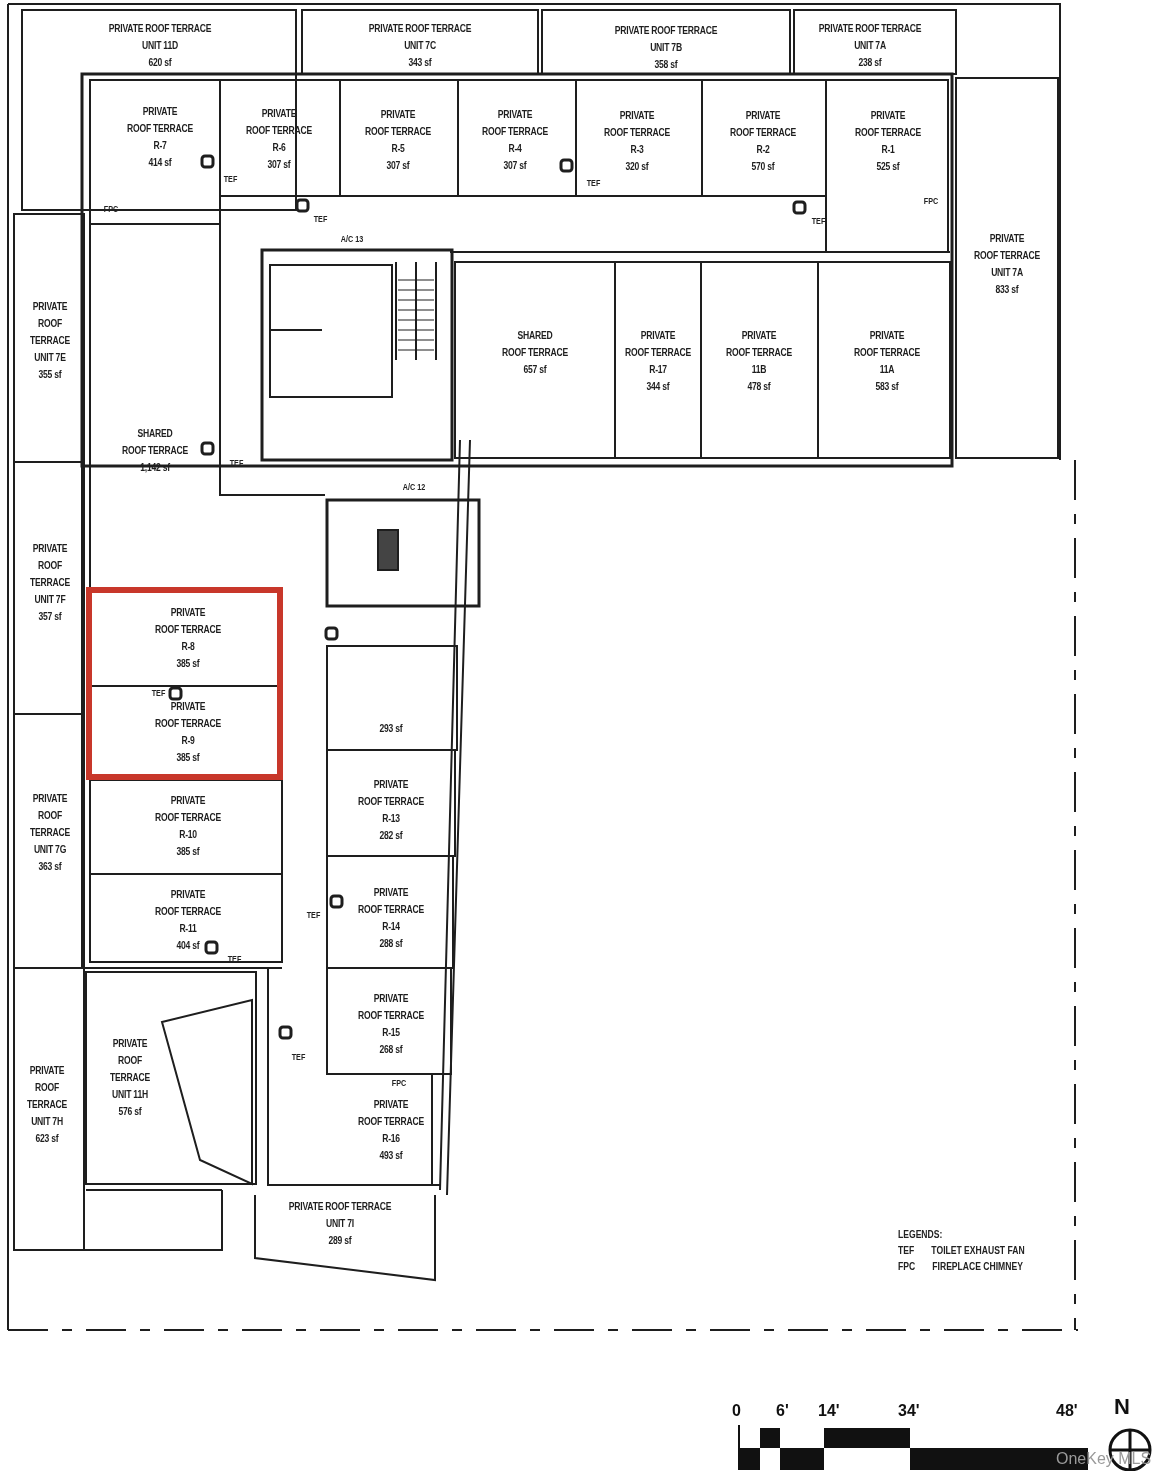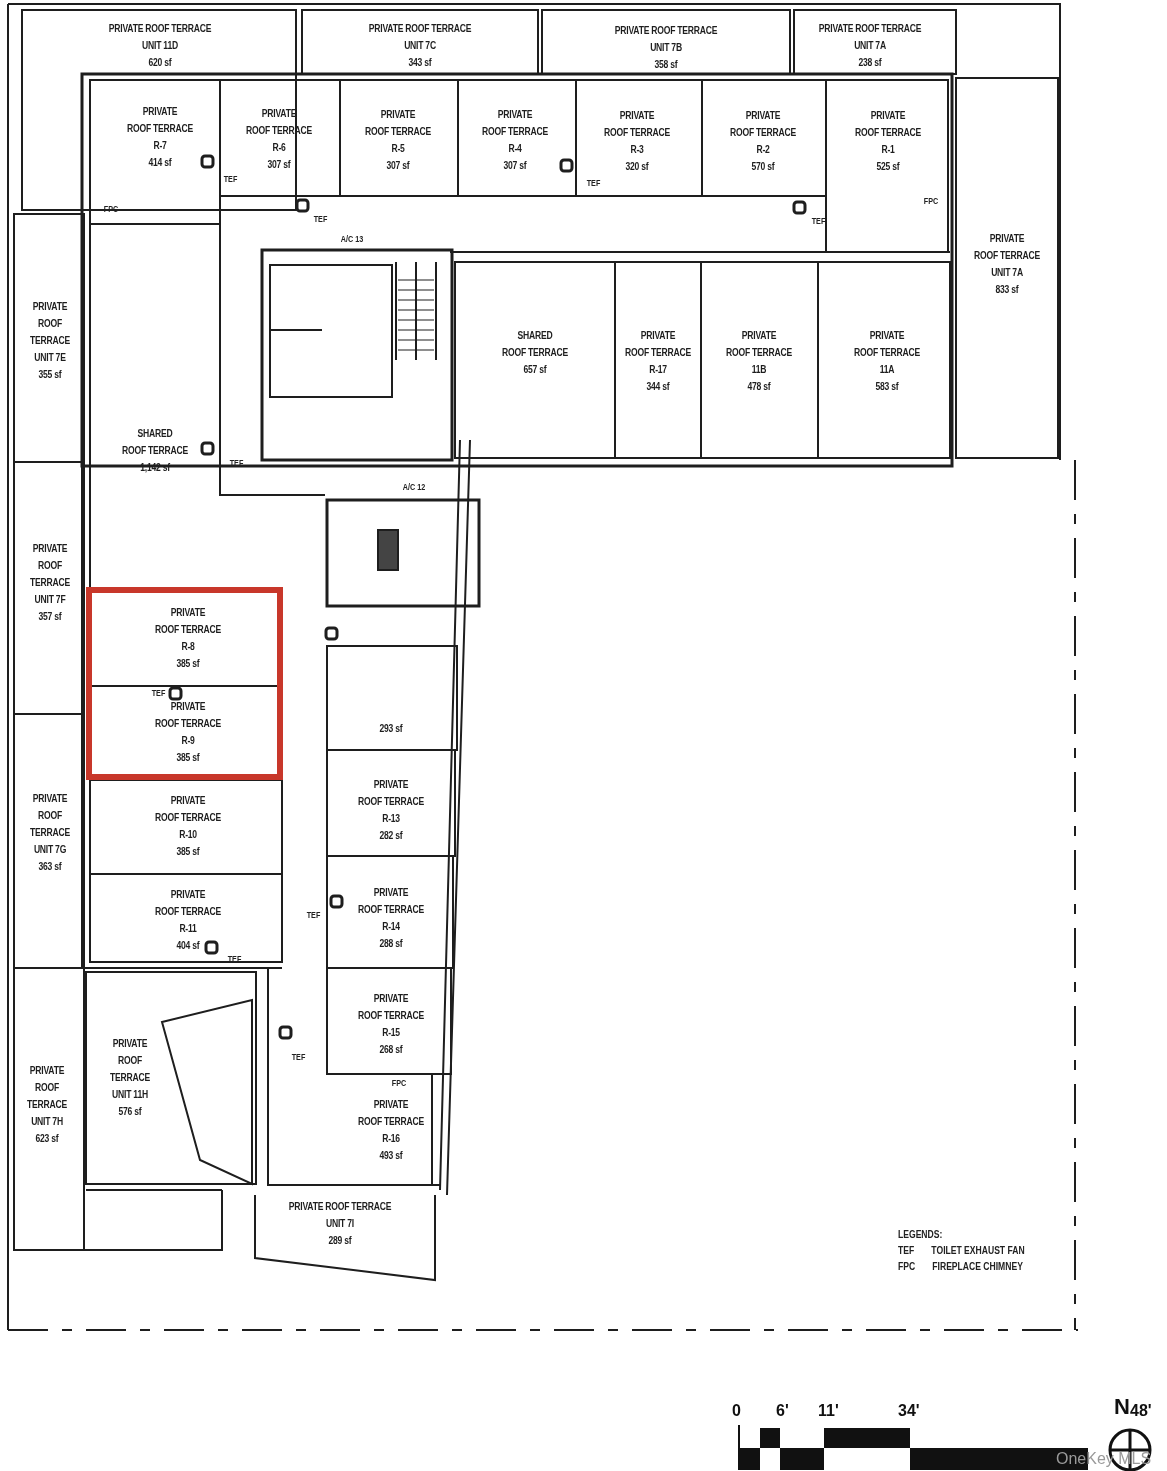--- a/index.html
+++ b/index.html
@@ -176,17 +176,17 @@
       <span>TOILET EXHAUST FAN</span>
     </div>
   <div class="row">
       <span>FPC</span>
       <span>FIREPLACE CHIMNEY</span>
     </div>
 </div>
 
 <span class="scale-lbl" style="left:732px">0</span>
 <span class="scale-lbl" style="left:776px">6'</span>
-<span class="scale-lbl" style="left:818px">11'</span>
+<span class="scale-lbl" style="left:818px">14'</span>
 <span class="scale-lbl" style="left:898px">34'</span>
-<span class="scale-lbl" style="left:1130px">48'</span>
+<span class="scale-lbl" style="left:1056px">48'</span>
 <span class="north">N</span>
 <span class="watermark">OneKey MLS</span>
 
 </body></html>

